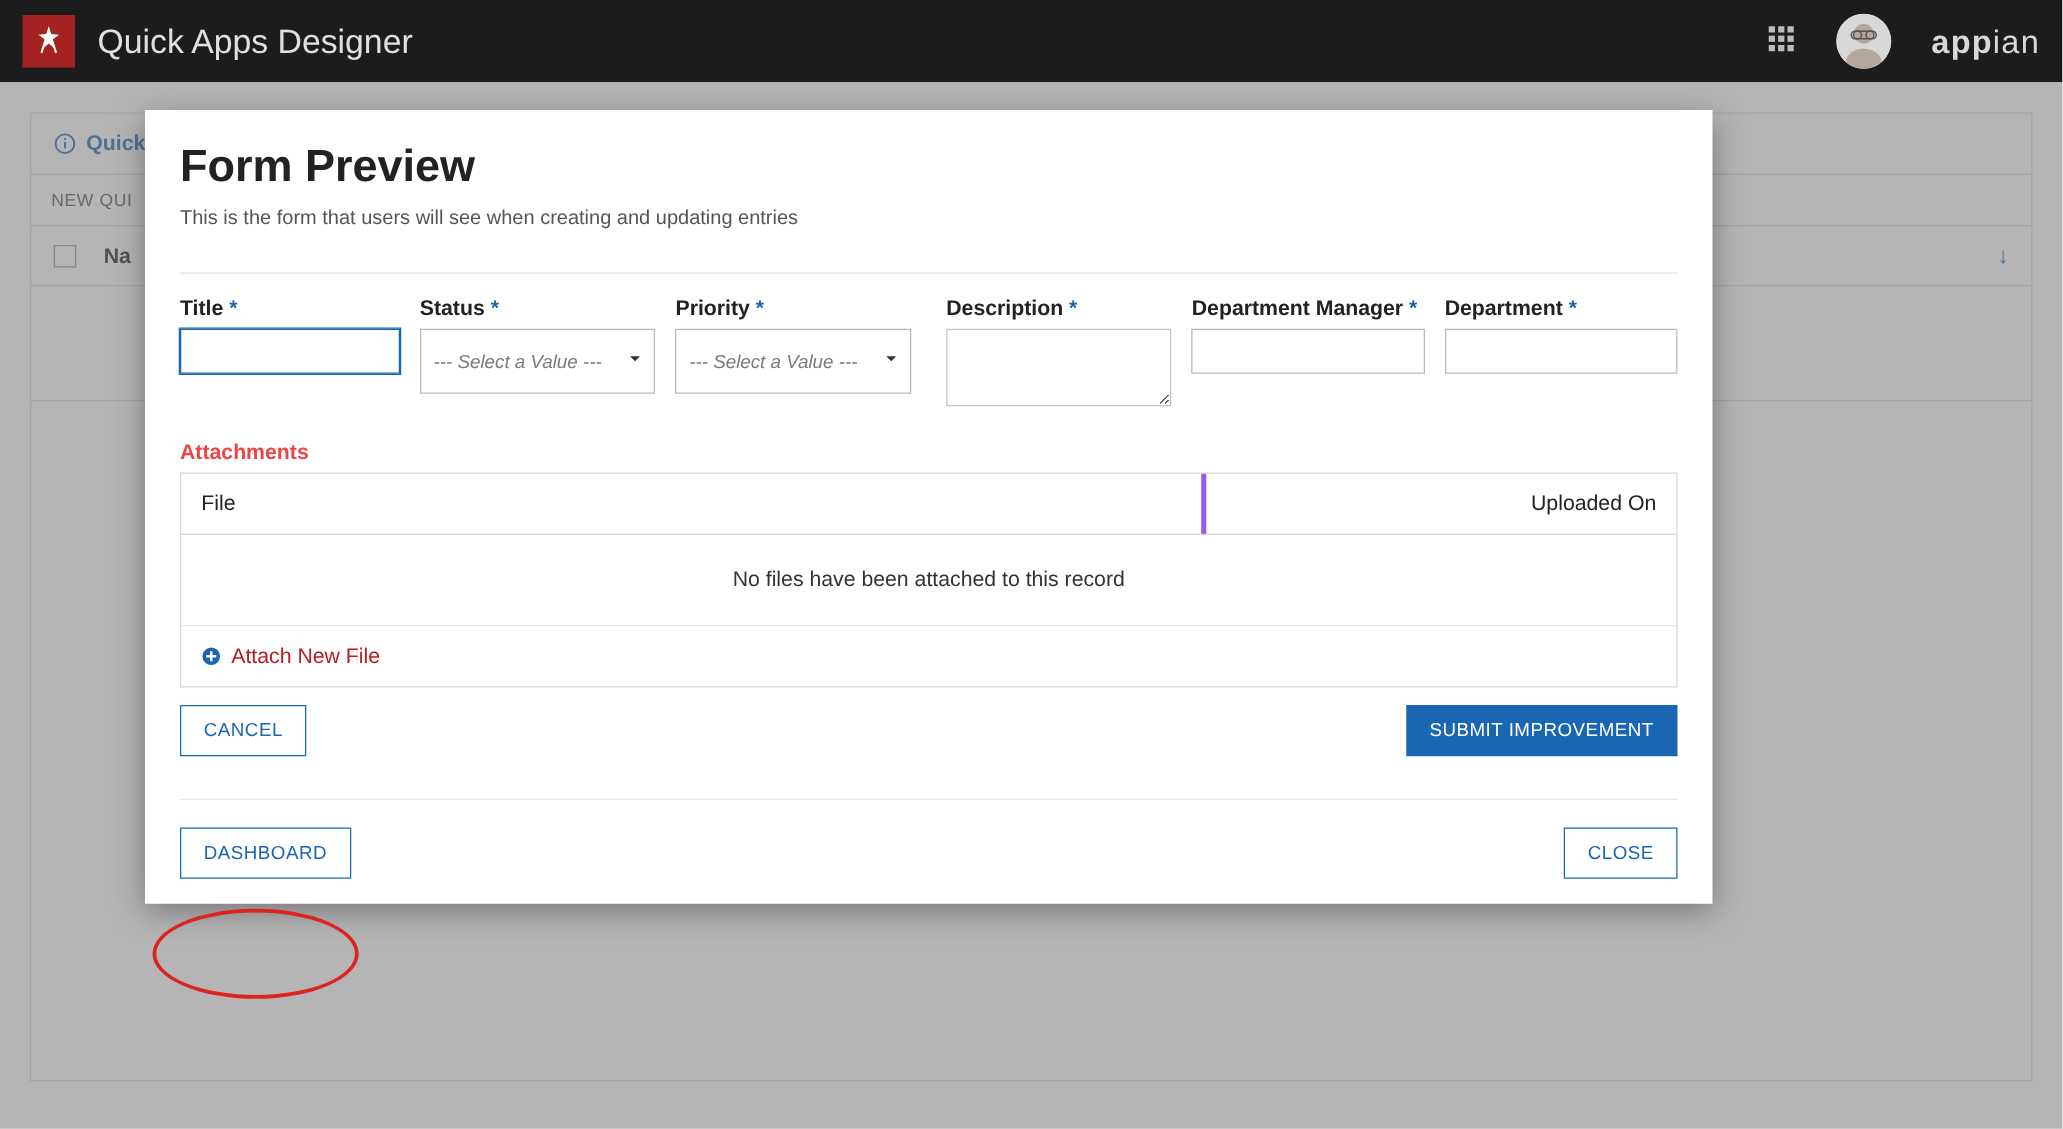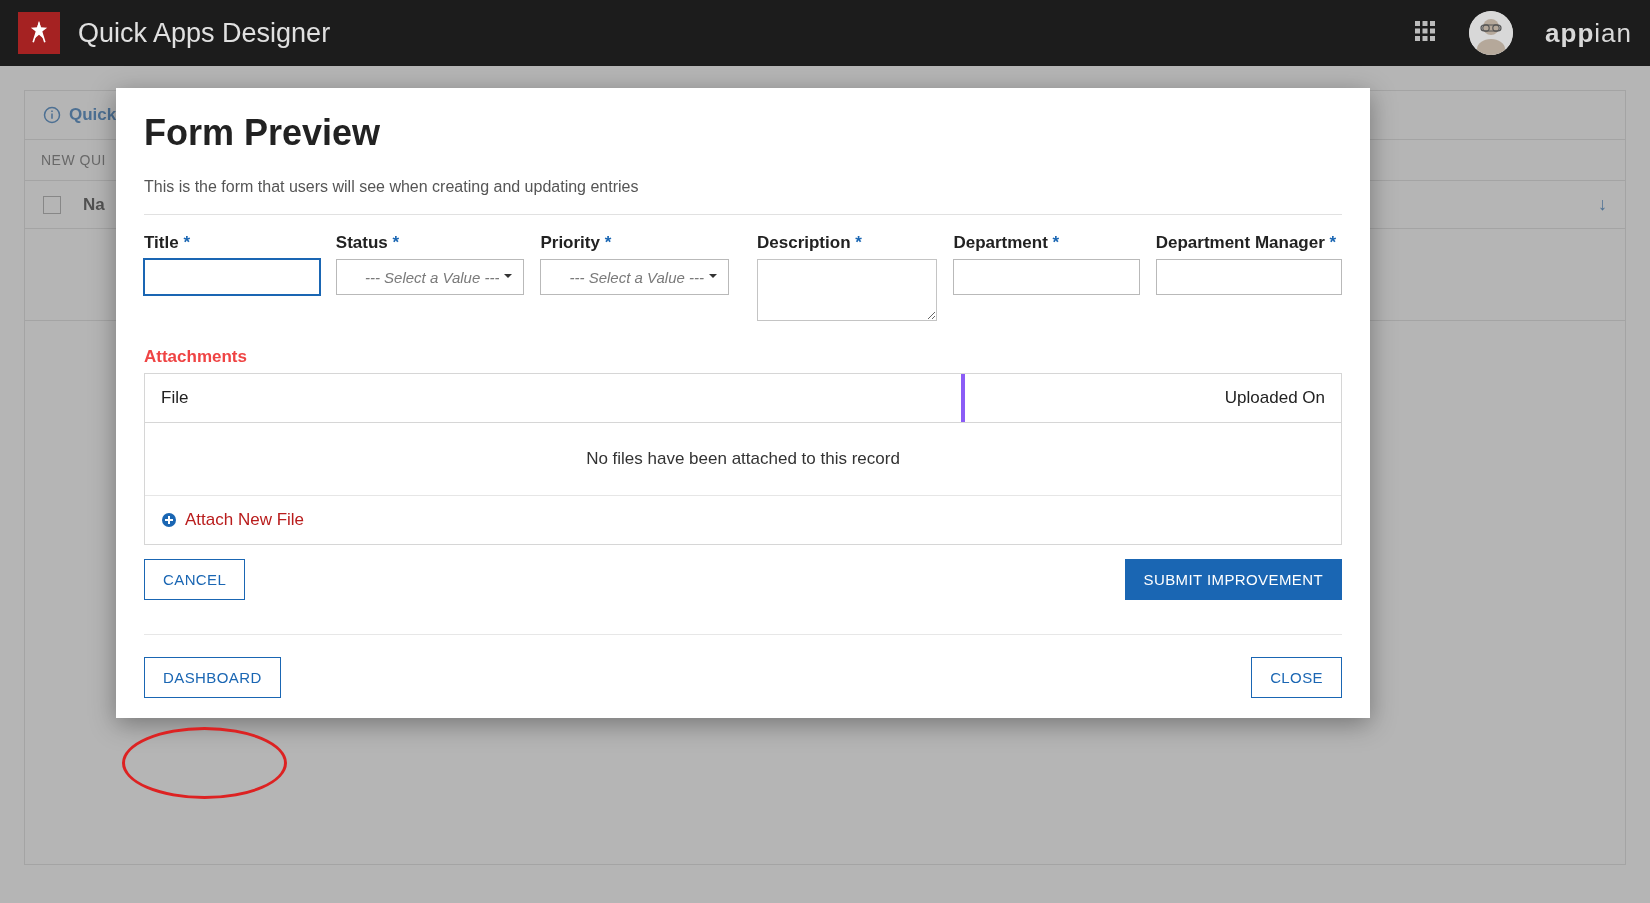--- a/index.html
+++ b/index.html
@@ -29,33 +29,33 @@
   .checkbox { width: 18px; height: 18px; border: 1px solid #999; margin-right: 22px; }
   .colhead { font-weight: 600; color:#222; font-size: 17px; }
   .sortcol { margin-left:auto; color:#1a66b3; font-size: 18px; }
   .gridbody { height: 92px; border-bottom: 1px solid #d9d9d9; }
 
   
   .dim { position:absolute; top:66px; left:0; right:0; bottom:0; background: rgba(120,120,120,.55); }
 
   
   .modal { position:absolute; top: 88px; left: 116px; width: 1254px; background:#fff; box-shadow: 0 6px 24px rgba(0,0,0,.35); padding: 24px 28px 20px; }
-  .modal h1 { font-size: 36px; font-weight: 700; color:#222; margin-bottom: 24px; }
-  .modal .subtitle { color:#555; font-size: 16px; margin-bottom: 18px; }
+  .modal h1 { font-size: 36px; font-weight: 700; color:#222; margin-bottom: 12px; }
+  .modal .subtitle { color:#555; font-size: 16px; margin-bottom: 34px; }
   .hr { border: none; border-top: 1px solid #e1e1e1; margin-bottom: 18px; }
 
   .form-grid { display:flex; gap: 28px; }
   .col { flex: 1; display:flex; flex-direction:row; gap: 16px; }
   .field label { font-weight: 700; font-size: 17px; color:#222; display:block; margin-bottom: 6px; }
   .req { color:#1a66b3; font-weight: 700; }
   .text-input { width: 100%; height: 36px; border: 1px solid #b9b9b9; background:#fff; padding: 0 10px; font-size: 15px; }
   .text-input.focus { border: 1px solid #1a66b3; outline: 1px solid #1a66b3; }
   .textarea { width: 100%; height: 62px; border: 1px solid #c4c4c4; resize: both; font-size:15px; padding:6px 8px; }
   .select { position:relative; }
-  .select .text-input { color:#7a7a7a; font-style: italic; padding-right: 24px; height: 36px; text-align: right; }
+  .select .text-input { color:#7a7a7a; font-style: italic; padding-right: 24px; height: 52px; }
   .select .chev { position:absolute; right: 10px; top: 50%; transform: translateY(-50%); }
 
   .section-title { font-weight: 700; font-size: 17px; margin-top: 22px; margin-bottom: 6px; color:#ef4444; }
   .att-table { border:1px solid #d6d6d6; }
   .att-head { display:flex; border-bottom:1px solid #d6d6d6; }
   .att-head .cell { padding: 14px 16px; font-size: 17px; color:#222; }
   .att-head .cell.file { flex: 1; }
   .att-head .cell.uploaded { width: 380px; text-align: right; border-left:4px solid #8b5cf6; }
   .att-empty { text-align:center; color:#333; padding: 26px 0; font-size: 17px; border-bottom:1px solid #e6e6e6; }
   .att-add { padding: 14px 16px; color:#b91c1c; display:flex; align-items:center; gap:8px; font-size: 17px; cursor:pointer; }
@@ -168,25 +168,25 @@
               </svg></span>
         </div>
       </div>
     </div>
     <div class="col">
       <div class="field">
         <label><span>Description</span> <span class="req">*</span></label>
         <textarea class="textarea" style=""></textarea>
       </div>
       <div class="field">
+        <label><span>Department Manager</span> <span class="req">*</span></label>
+        <input class="text-input" type="text" style="">
+      </div>
+      <div class="field">
         <label><span>Department</span> <span class="req">*</span></label>
-        <input class="text-input" type="text" style="">
-      </div>
-      <div class="field">
-        <label><span>Department Manager</span> <span class="req">*</span></label>
         <input class="text-input" type="text" style="">
       </div>
     </div>
   </div>
 
   <div class="section-title">Attachments</div>
   <div class="att-table">
     <div class="att-head">
       <div class="cell file">File</div>
       <div class="cell uploaded">Uploaded On</div>

